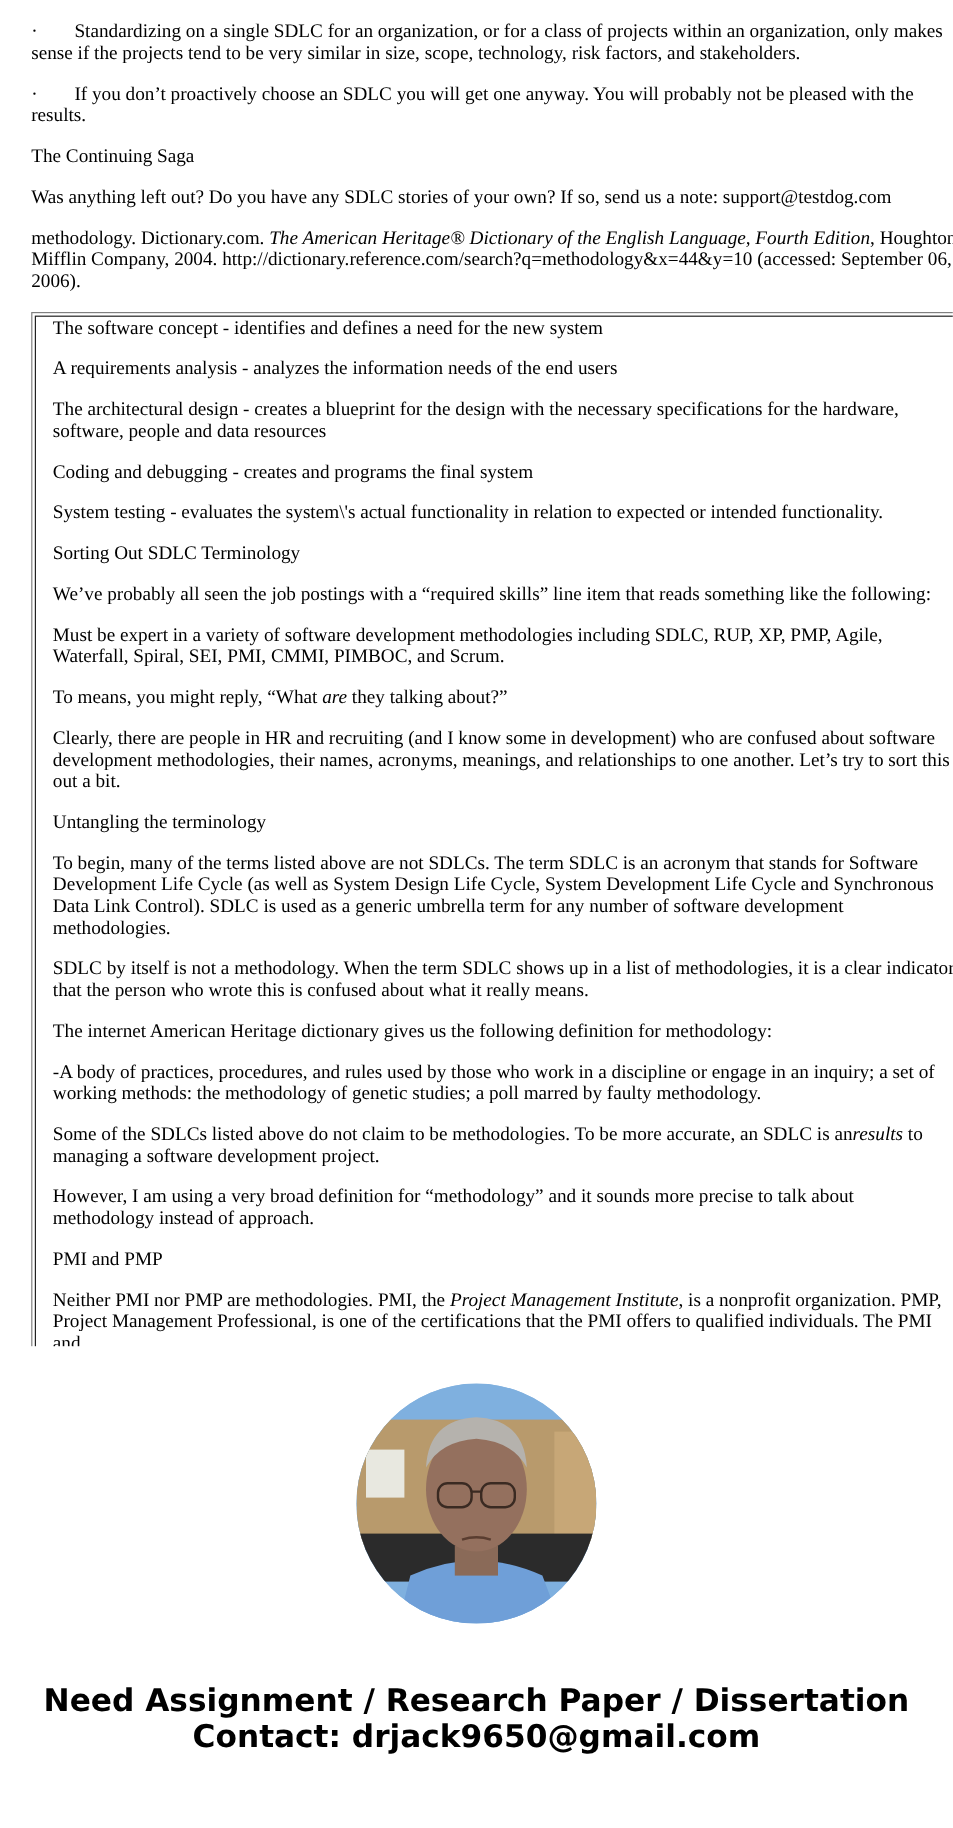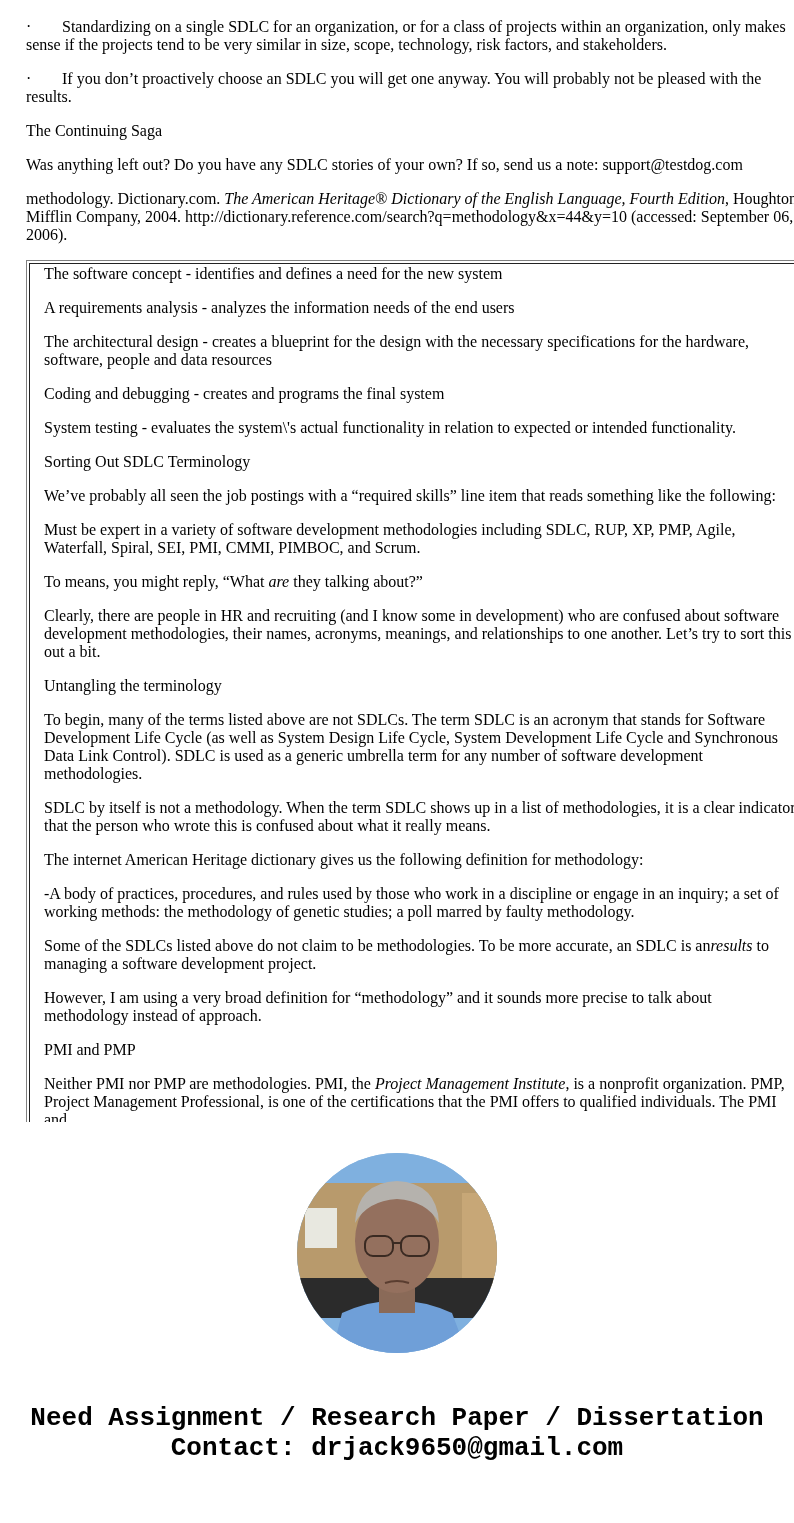--- a/index.html
+++ b/index.html
@@ -81,21 +81,21 @@
       left: 0;
       top: 281px;
       width: 794px;
       text-align: center;
       font-family: "DejaVu Sans", "Liberation Sans", sans-serif;
       font-weight: bold;
       font-size: 26px;
       line-height: 30px;
       color: #000;
     }
-    .promo-text div { margin: 0; font-family: Liberation Mono, monospace; }
+    .promo-text div { margin: 0; }
   </style>
 </head>
 <body>
 
 <div class="doc-viewport">
   <div class="doc-inner">
     <p>&nbsp;</p>
 
     <p><span class="bullet-dot">·</span><span>Standardizing on a single SDLC for an organization, or for a class of projects within an organization, only makes sense if the projects tend to be very similar in size, scope, technology, risk factors, and stakeholders.</span></p>
 

